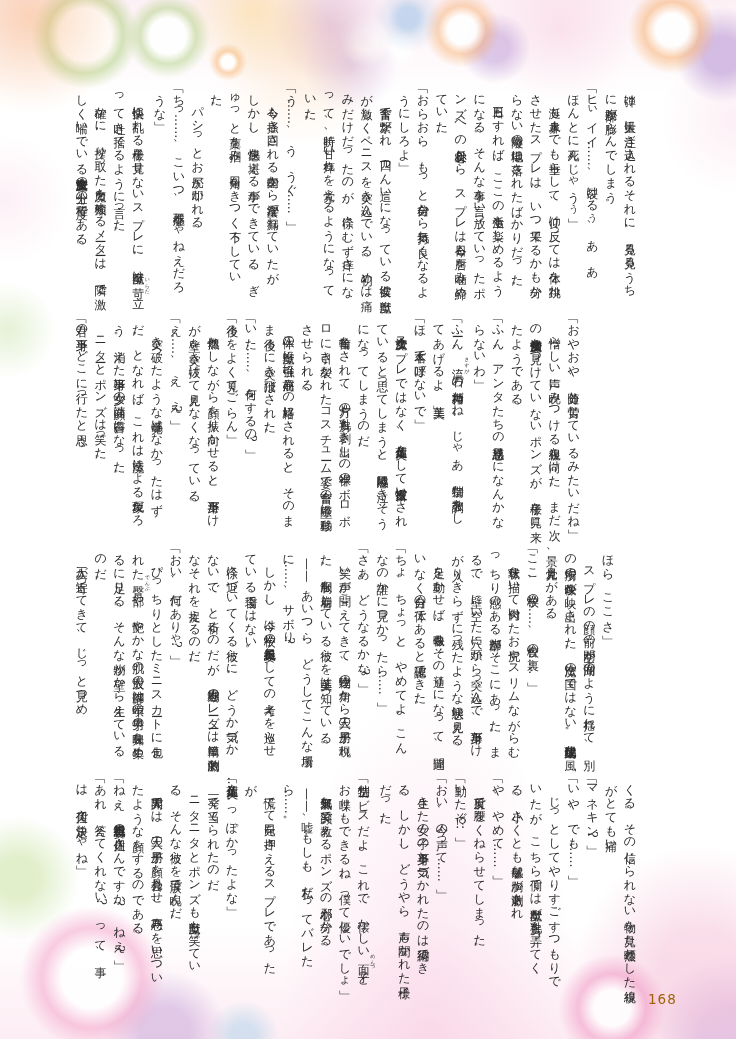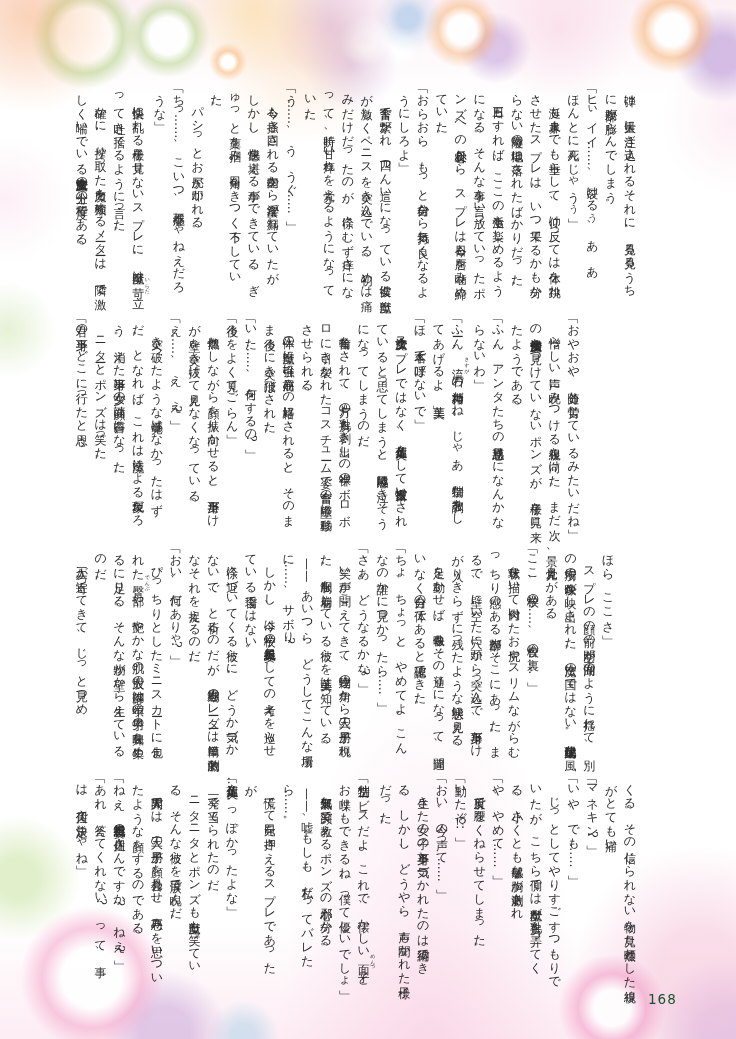--- a/index.html
+++ b/index.html
@@ -66,21 +66,21 @@
   }
   .band p { margin: 0; padding: 0; }
   ruby rt { font-size: 5px; letter-spacing: 0; color: #2b2b2b; }
   .tcy { text-combine-upright: all; }
 
   .page-number {
     position: absolute;
     left: 648px; top: 991px;
     font-size: 13.5px;
     letter-spacing: 1px;
-    color: #14532d;
+    color: #a16207;
     font-family: "DejaVu Sans", "Liberation Sans", sans-serif;
   }
 </style>
 </head>
 <body>
 
 <div class="page">
   <div class="bokeh"></div>
 
   <main class="text-area">

